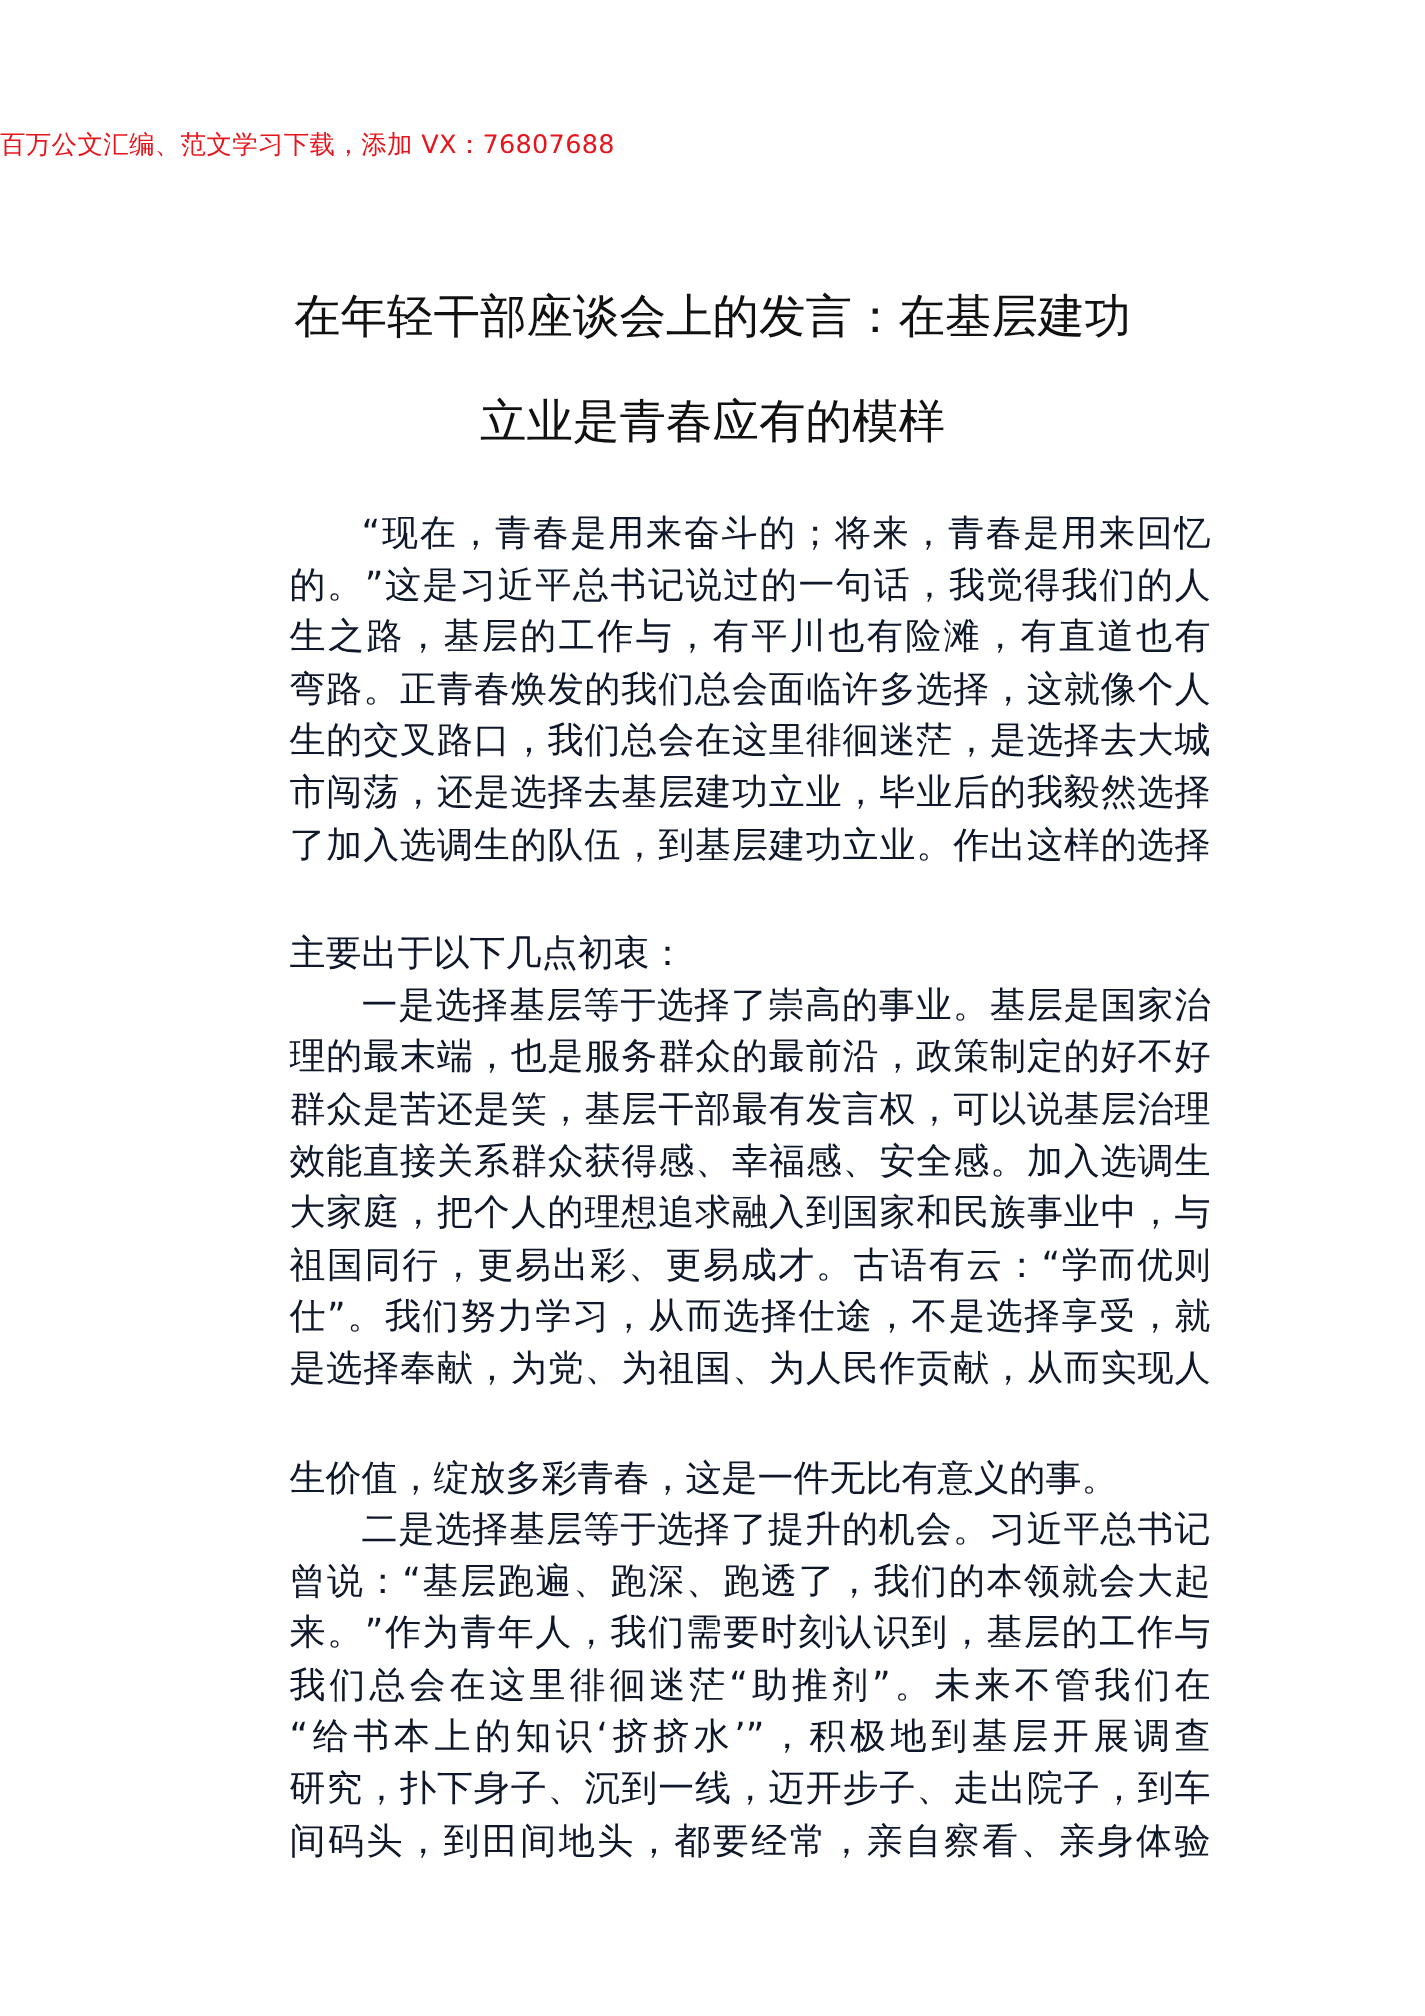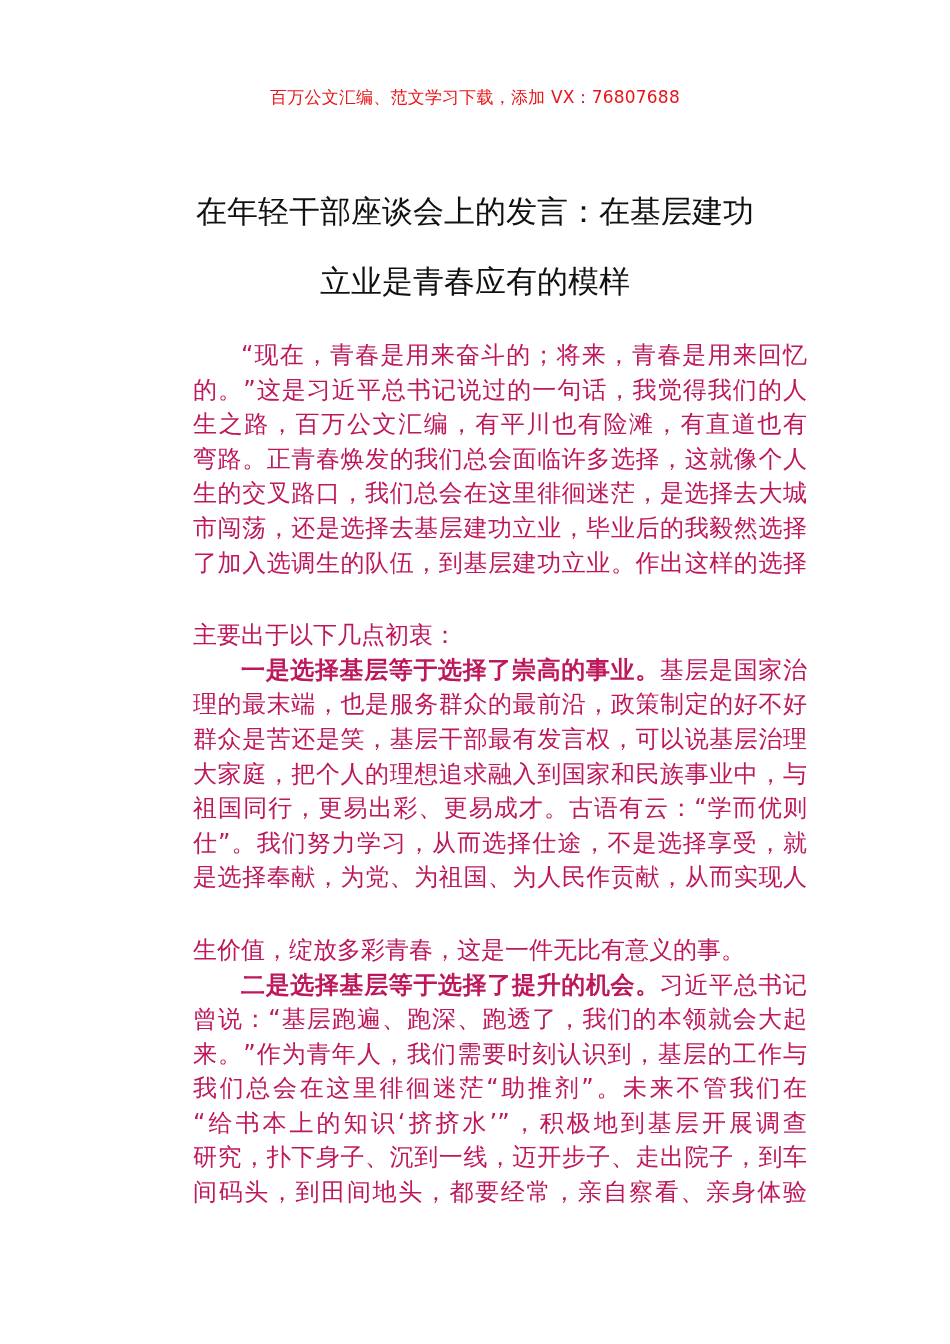--- a/index.html
+++ b/index.html
@@ -13,21 +13,21 @@
       position: relative;
       overflow: hidden;
       font-family: "DejaVu Sans", "Liberation Sans", sans-serif;
       color: #000000;
     }
     .watermark {
       position: absolute;
       top: 84px;
       left: 0;
       width: 950px;
-      text-align: center;
+      text-align: left;
       font-size: 17px;
       line-height: 26px;
       color: #e8141b;
       letter-spacing: 0.2px;
     }
     .title {
       position: absolute;
       top: 176px;
       left: 120px;
       width: 710px;
@@ -41,21 +41,21 @@
       white-space: nowrap;
       text-align: center;
     }
     .body-text {
       position: absolute;
       top: 338px;
       left: 145px;
       width: 662px;
       font-size: 24px;
       line-height: 34.6px;
-      color: #be185d;
+      color: #0f172a;
     }
     .para {
       margin: 0;
       text-indent: 48px;
       text-align: justify;
       text-align-last: left;
     }
     .para .line {
       display: block;
       white-space: nowrap;
@@ -63,50 +63,51 @@
       text-align: justify;
     }
     .para .line.first {
       padding-left: 48px;
     }
     .para .line.last {
       text-align-last: left;
       margin-top: 38px;
     }
     .bold {
-      font-weight: bold;
+      font-weight: normal;
     }
   </style>
 </head>
 <body>
 
 <div class="watermark">百万公文汇编、范文学习下载，添加 VX：76807688</div>
 
 <div class="title">
   <span class="line">在年轻干部座谈会上的发言：在基层建功</span>
   <span class="line">立业是青春应有的模样</span>
 </div>
 
 <div class="body-text">
 
   <div class="para">
     <span class="line first">“现在，青春是用来奋斗的；将来，青春是用来回忆</span>
     <span class="line">的。”这是习近平总书记说过的一句话，我觉得我们的人</span>
-    <span class="line">生之路，百万公文汇编，有平川也有险滩，有直道也有</span>
+    <span class="line">生之路，基层的工作与，有平川也有险滩，有直道也有</span>
     <span class="line">弯路。正青春焕发的我们总会面临许多选择，这就像个人</span>
     <span class="line">生的交叉路口，我们总会在这里徘徊迷茫，是选择去大城</span>
     <span class="line">市闯荡，还是选择去基层建功立业，毕业后的我毅然选择</span>
     <span class="line">了加入选调生的队伍，到基层建功立业。作出这样的选择</span>
     <span class="line last">主要出于以下几点初衷：</span>
   </div>
 
   <div class="para">
     <span class="line first"><span class="bold">一是选择基层等于选择了崇高的事业。</span><span>基层是国家治</span></span>
     <span class="line">理的最末端，也是服务群众的最前沿，政策制定的好不好</span>
     <span class="line">群众是苦还是笑，基层干部最有发言权，可以说基层治理</span>
+    <span class="line">效能直接关系群众获得感、幸福感、安全感。加入选调生</span>
     <span class="line">大家庭，把个人的理想追求融入到国家和民族事业中，与</span>
     <span class="line">祖国同行，更易出彩、更易成才。古语有云：“学而优则</span>
     <span class="line">仕”。我们努力学习，从而选择仕途，不是选择享受，就</span>
     <span class="line">是选择奉献，为党、为祖国、为人民作贡献，从而实现人</span>
     <span class="line last">生价值，绽放多彩青春，这是一件无比有意义的事。</span>
   </div>
 
   <div class="para">
     <span class="line first"><span class="bold">二是选择基层等于选择了提升的机会。</span><span>习近平总书记</span></span>
     <span class="line">曾说：“基层跑遍、跑深、跑透了，我们的本领就会大起</span>

